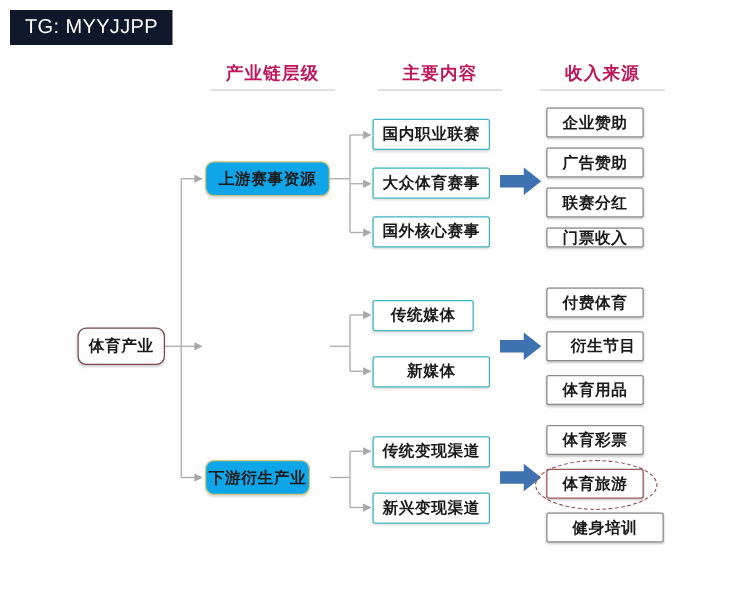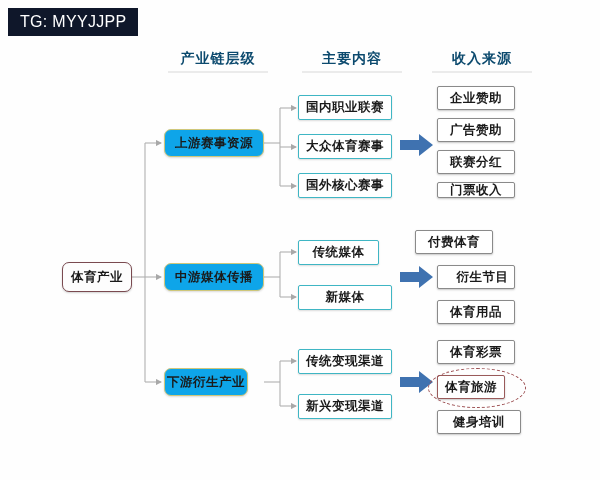--- a/index.html
+++ b/index.html
@@ -33,21 +33,21 @@
     line-height: 28px;
     padding-left: 12px;
     box-sizing: border-box;
     letter-spacing: 0.3px;
     z-index: 40;
     font-family: "Liberation Sans", sans-serif;
   }
   
   .col-header {
     position: absolute;
-    color: #0c4a6e;
+    color: #be185d;
     font-size: 14px;
     font-weight: bold;
     letter-spacing: 1px;
     white-space: nowrap;
     text-align: center;
   }
   #hdr-0 { left: 168px; top: 50px; width: 100px; }
   #hdr-1 { left: 302px; top: 50px; width: 100px; }
   #hdr-2 { left: 432px; top: 50px; width: 100px; }
 
@@ -167,23 +167,20 @@
     </g>
   </svg>
 
   <div class="node node-root" style="left:62px; top:262px; width:70px; height:30px;">
     <span>体育产业</span>
   </div>
 
   <div class="node node-level2" style="left:164px; top:129px; width:100px; height:28px;">
     <span>上游赛事资源</span>
   </div>
-  <div class="node node-level2" style="left:164px; top:263px; width:100px; height:28px;">
-    <span>中游媒体传播</span>
-  </div>
   <div class="node node-level2" style="left:164px; top:368px; width:84px; height:28px;">
     <span>下游衍生产业</span>
   </div>
 
   <div class="node node-content" style="left:298px; top:95px; width:94px; height:25px;">
     <span>国内职业联赛</span>
   </div>
   <div class="node node-content" style="left:298px; top:134px; width:94px; height:25px;">
     <span>大众体育赛事</span>
   </div>
@@ -227,35 +224,35 @@
   <div class="node node-revenue" style="left:437px; top:118px; width:78px; height:24px;">
     <span>广告赞助</span>
   </div>
   <div class="node node-revenue" style="left:437px; top:150px; width:78px; height:24px;">
     <span>联赛分红</span>
   </div>
   <div class="node node-revenue" style="left:437px; top:182px; width:78px; height:16px;">
     <span>门票收入</span>
   </div>
 
-  <div class="node node-revenue" style="left:415px; top:230px; width:78px; height:24px;">
+  <div class="node node-revenue" style="left:437px; top:230px; width:78px; height:24px;">
     <span>付费体育</span>
   </div>
   <div class="node node-revenue" style="left:437px; top:265px; width:78px; height:24px;padding-left:13px;">
     <span>衍生节目</span>
   </div>
   <div class="node node-revenue" style="left:437px; top:300px; width:78px; height:24px;">
     <span>体育用品</span>
   </div>
 
   <div class="node node-revenue" style="left:437px; top:340px; width:78px; height:24px;">
     <span>体育彩票</span>
   </div>
-  <div class="node node-revenue highlight" style="left:437px; top:375px; width:68px; height:24px;">
+  <div class="node node-revenue highlight" style="left:437px; top:375px; width:78px; height:24px;">
     <span>体育旅游</span>
   </div>
-  <div class="node node-revenue" style="left:437px; top:410px; width:84px; height:24px;">
+  <div class="node node-revenue" style="left:437px; top:410px; width:94px; height:24px;">
     <span>健身培训</span>
   </div>
 
   <div class="highlight-ellipse inner" style="left:428px; top:368px; width:96px; height:38px;"></div>
 
 </div>
 
 </body></html>

